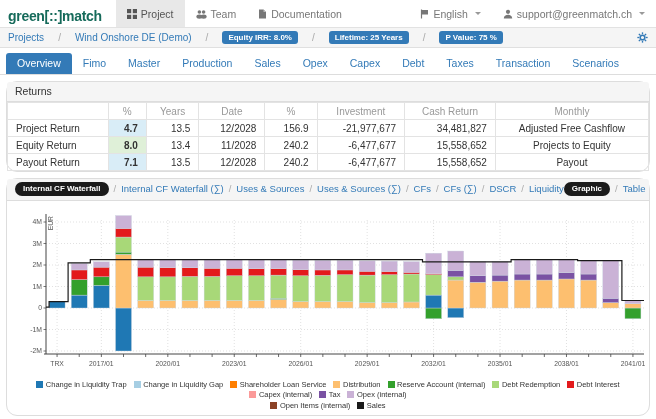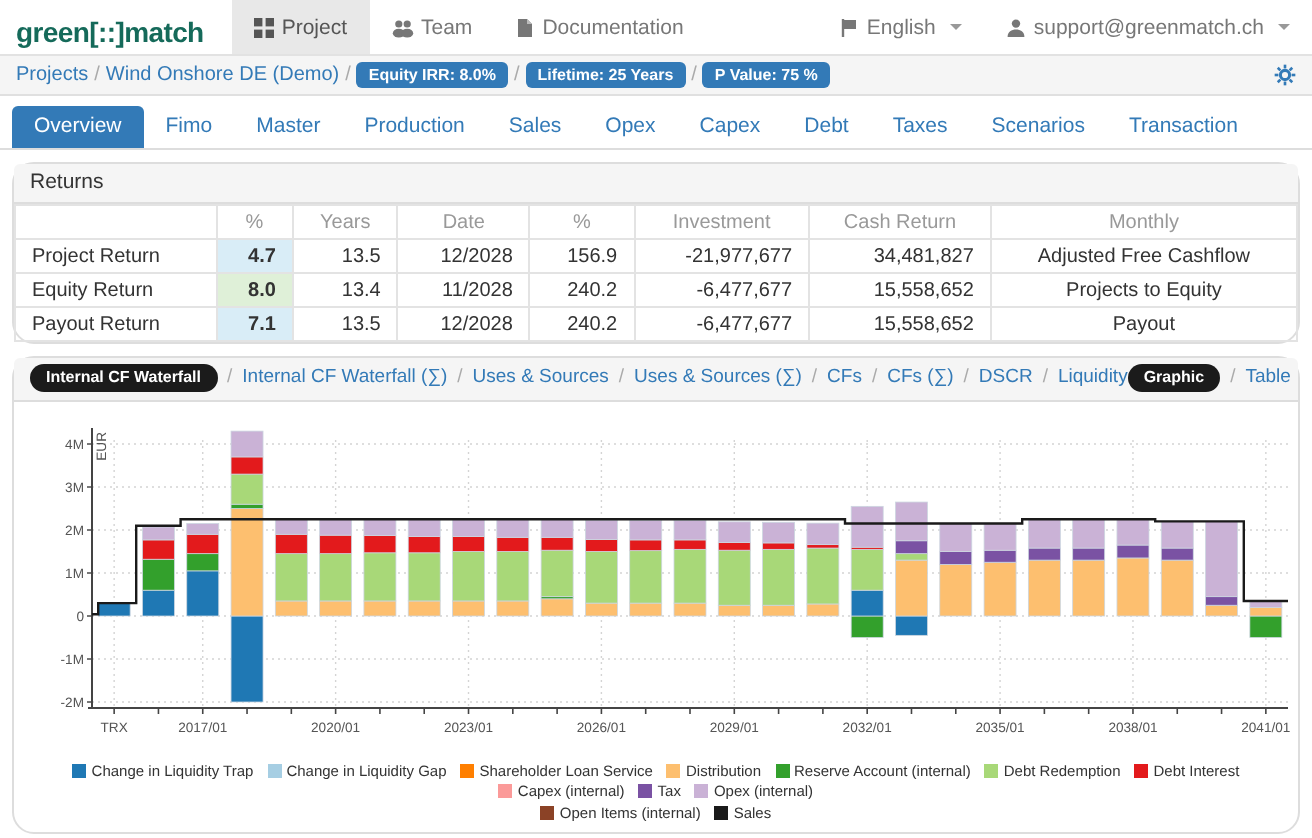--- a/index.html
+++ b/index.html
@@ -123,21 +123,21 @@
             <path d="M0.8 9.5c0-2.6 2-3.7 4.2-3.7s4.2 1.1 4.2 3.7z"></path>
           </svg>
         </span>
         <span>support@greenmatch.ch</span>
         <span class="caret"></span>
       </div>
     </div>
 </div>
 
 <div class="crumbbar">
-  <span id="crumb-items" style="display:flex;align-items:center;gap:3px;">
+  <span id="crumb-items" style="display:flex;align-items:center;gap:14px;">
       <a class="crumb-link">Projects</a>
       <span class="crumb-sep">/</span>
       <a class="crumb-link">Wind Onshore DE (Demo)</a>
       <span class="crumb-sep">/</span>
       <span class="crumb-badge">Equity IRR: 8.0%</span>
       <span class="crumb-sep">/</span>
       <span class="crumb-badge">Lifetime: 25 Years</span>
       <span class="crumb-sep">/</span>
       <span class="crumb-badge">P Value: 75 %</span>
     </span>
@@ -161,22 +161,22 @@
 <div class="tabs" id="tabs">
     <div class="tab active">Overview</div>
     <div class="tab">Fimo</div>
     <div class="tab">Master</div>
     <div class="tab">Production</div>
     <div class="tab">Sales</div>
     <div class="tab">Opex</div>
     <div class="tab">Capex</div>
     <div class="tab">Debt</div>
     <div class="tab">Taxes</div>
+    <div class="tab">Transaction</div>
     <div class="tab">Scenarios</div>
-    <div class="tab">Transaction</div>
   </div>
 
 <div class="panel">
   <div class="panel-heading">Returns</div>
   <table class="returns">
     <thead id="returns-head">
         <tr>
           <th class="sub"></th>
           <th class="sub">%</th>
           <th class="sub">Years</th>

